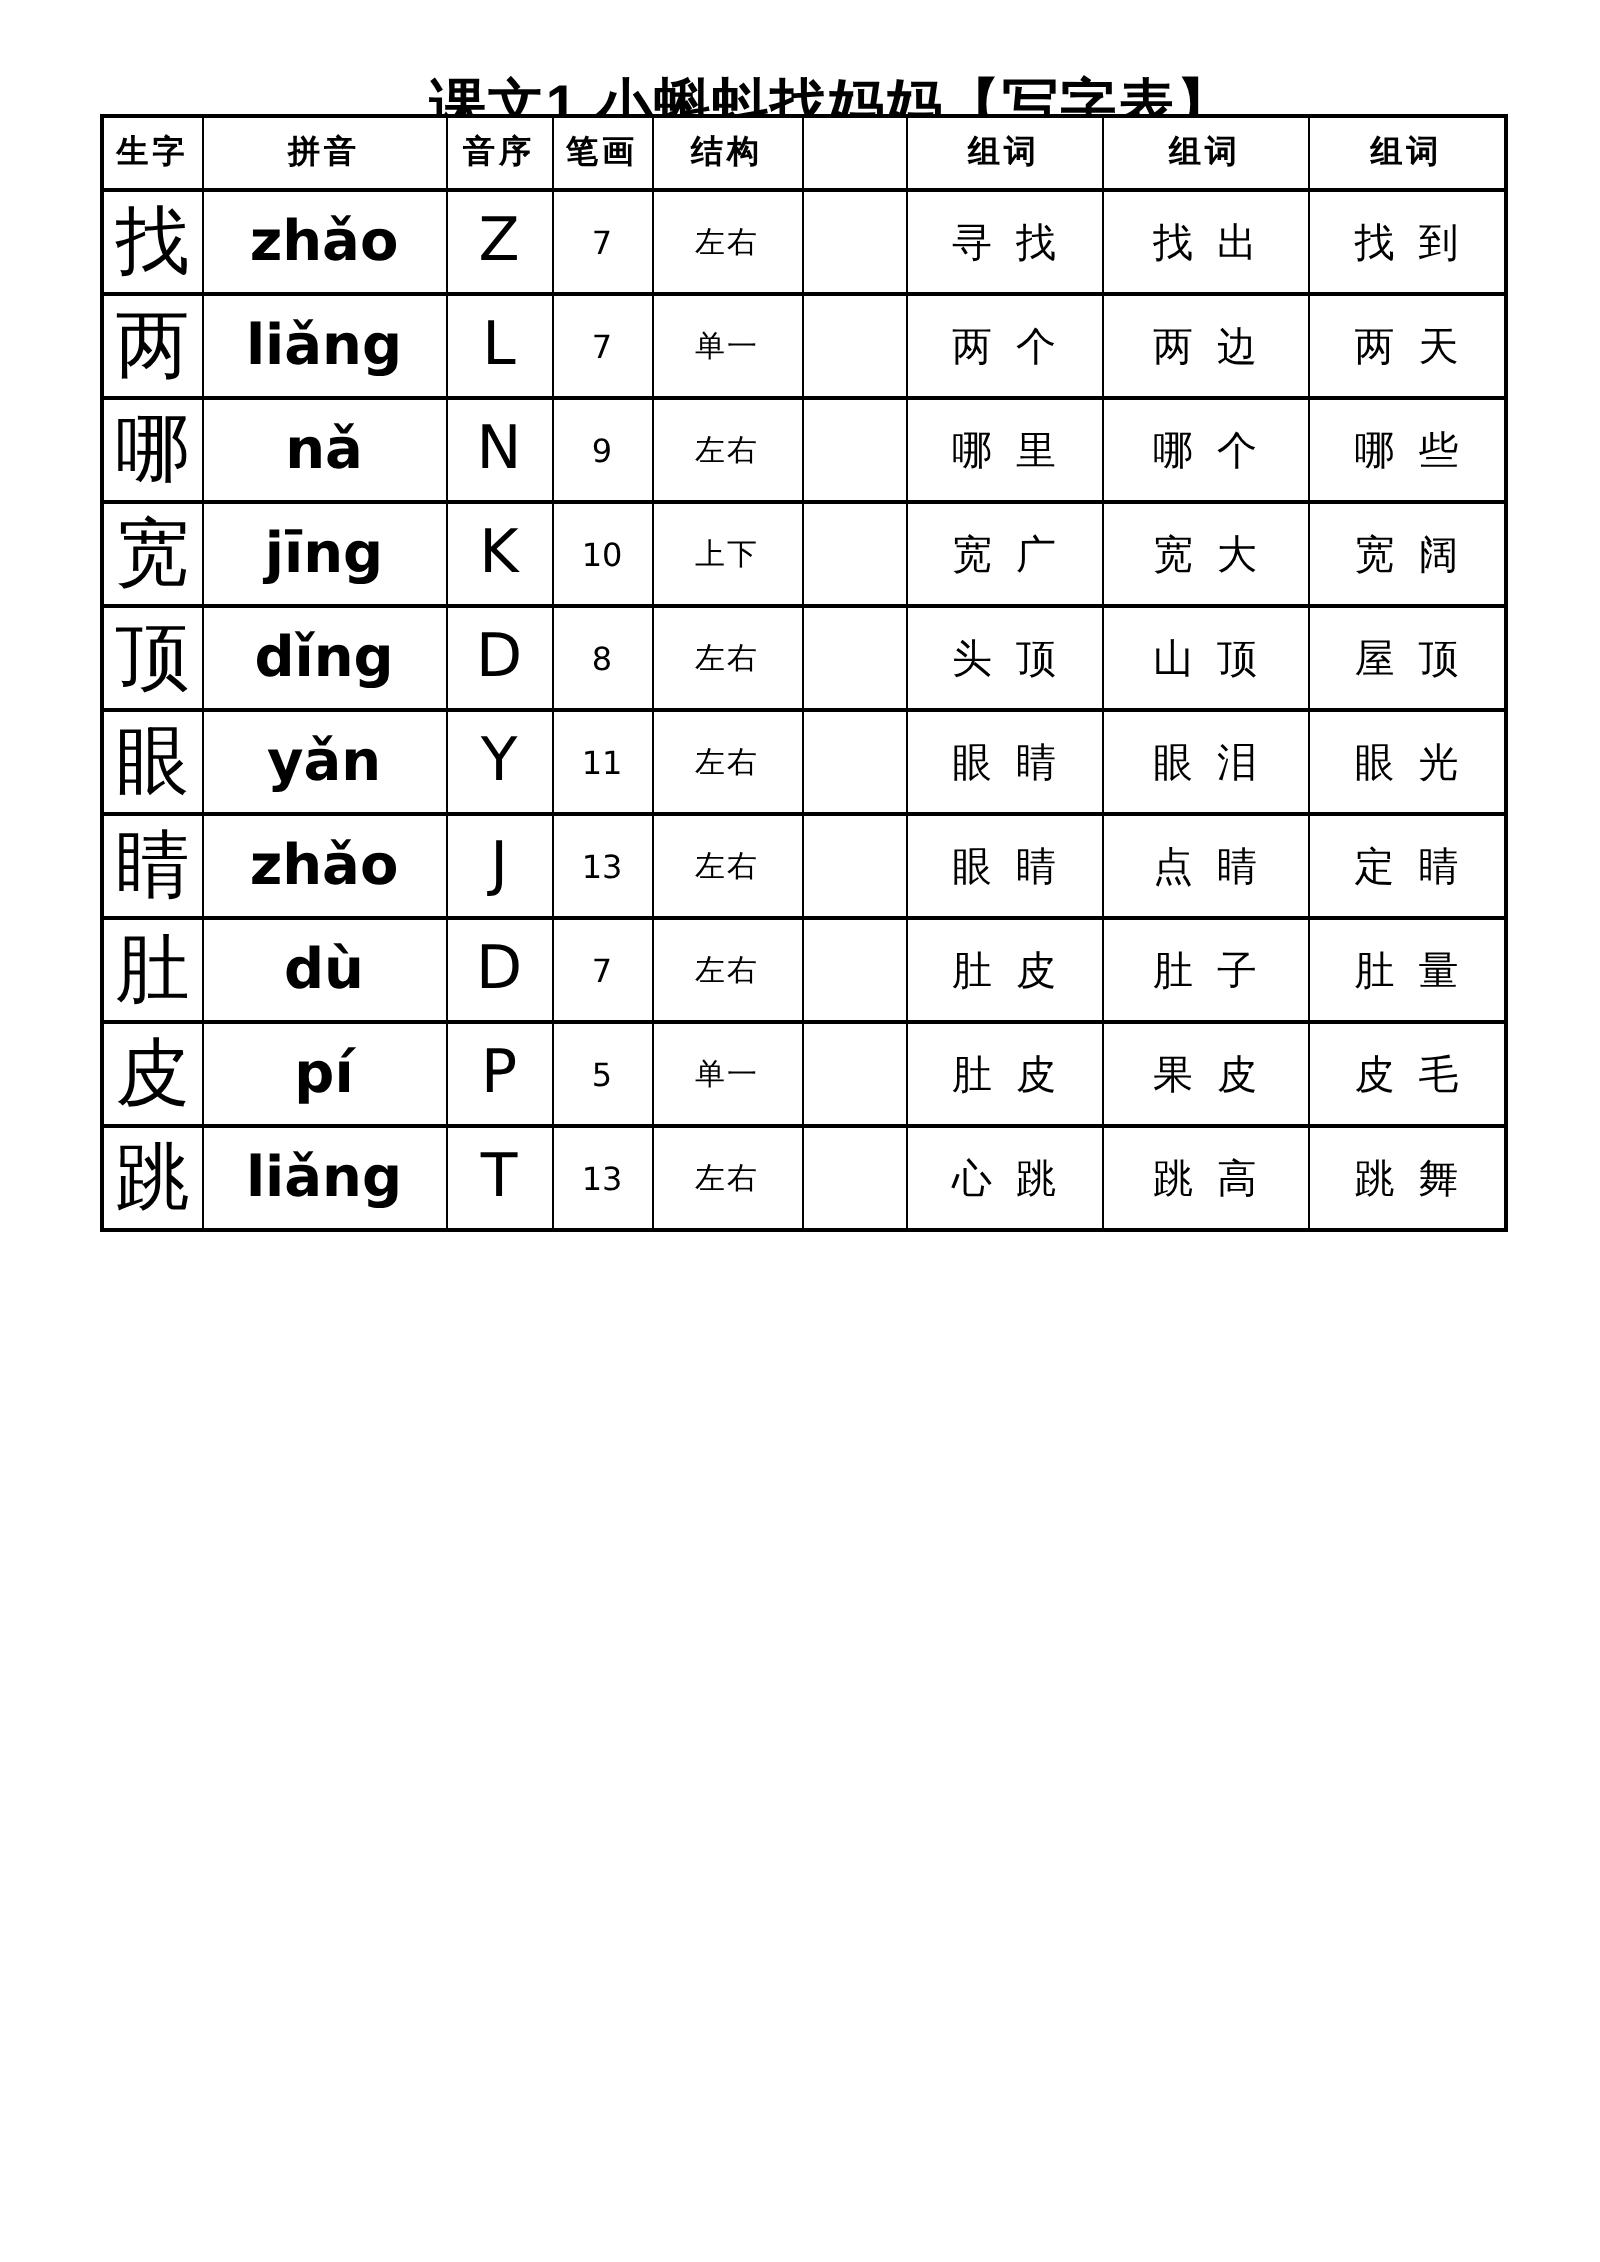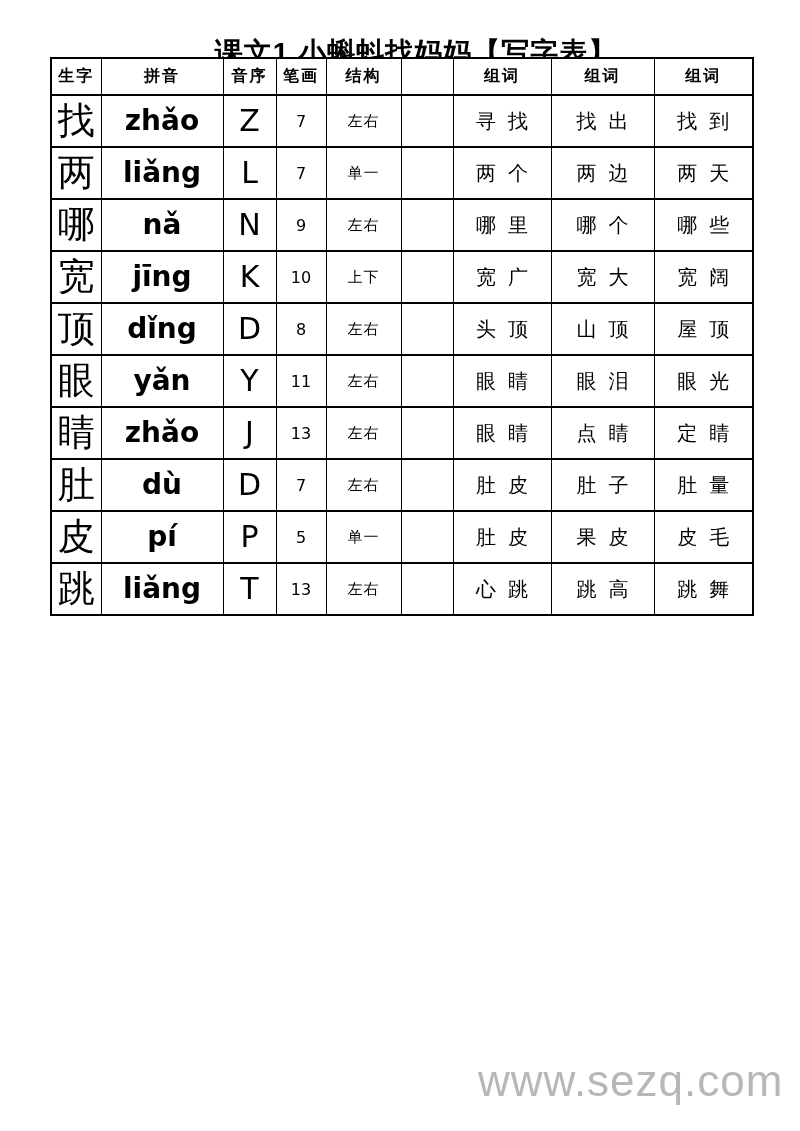--- a/index.html
+++ b/index.html
@@ -257,15 +257,14 @@
         <td class="c-strokes">13</td>
         <td class="c-struct">左右</td>
         <td class="c-blank"></td>
         <td class="c-word">心跳</td>
         <td class="c-word">跳高</td>
         <td class="c-word">跳舞</td>
       </tr>
     </tbody>
   </table>
 
-  <div class="watermark">www.sezq.com</div>
 
 </div>
 
 </body></html>

